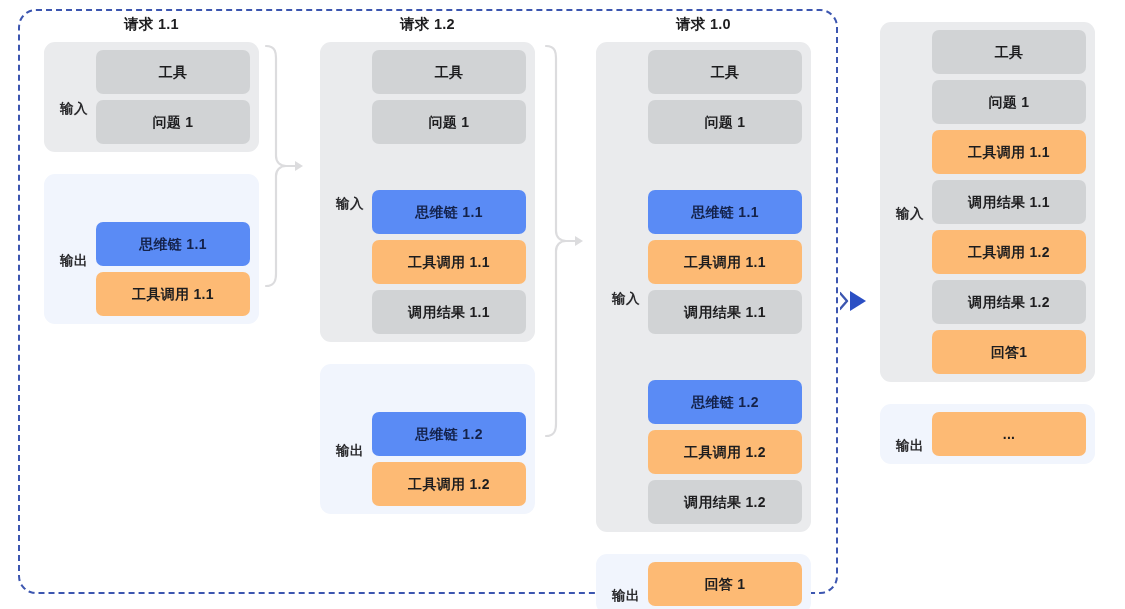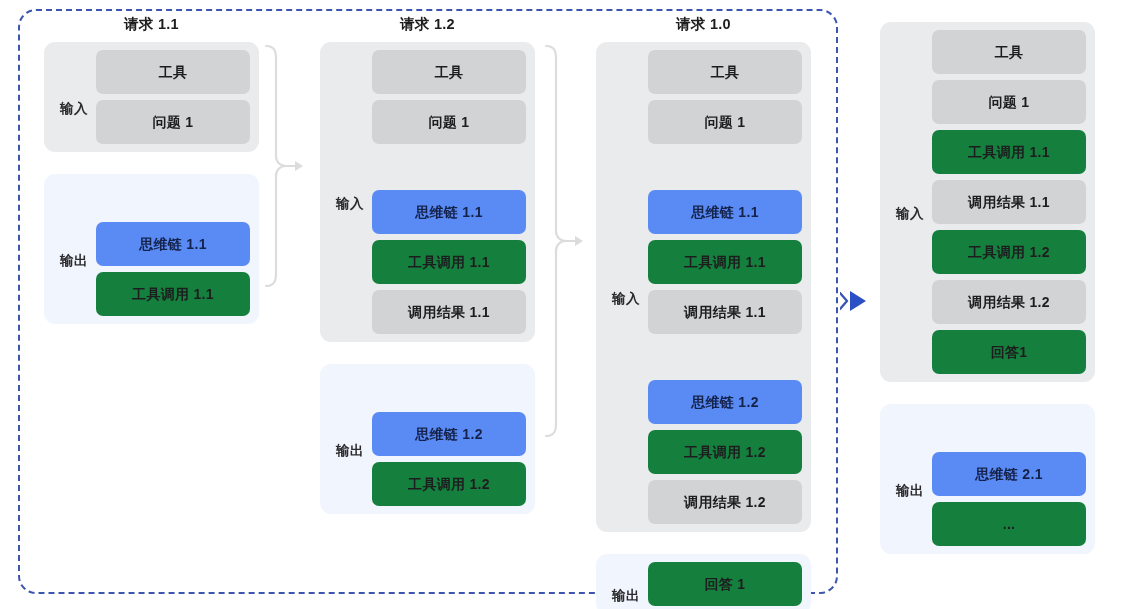--- a/index.html
+++ b/index.html
@@ -73,21 +73,21 @@
     text-align:center;
     font-size:14px;
     font-weight:bold;
     color:#1d1d1f;
     letter-spacing:.3px;
     white-space:nowrap;
     overflow:hidden;
   }
   .item.gray{background:#d1d3d5;}
   .item.blue{background:#5a8bf5;color:#14224a;margin-top:40px;}
-  .item.lightblue{background:#15803d;}
+  .item.lightblue{background:#fdba74;}
 
   
   .brace{position:absolute;pointer-events:none;}
 
   
   .blue-arrow{position:absolute;pointer-events:none;}
 </style>
 </head>
 <body>
 
@@ -194,21 +194,20 @@
               <div class="item lightblue">工具调用 1.1</div>
               <div class="item gray">调用结果 1.1</div>
               <div class="item lightblue">工具调用 1.2</div>
               <div class="item gray">调用结果 1.2</div>
               <div class="item lightblue">回答1</div>
             </div>
           </div>
           <div class="group output">
             <div class="group-label">输出</div>
             <div class="group-items">
-              <div class="item blue">思维链 2.1</div>
               <div class="item lightblue">...</div>
             </div>
           </div>
         </div>
       </div>
     </div>
 
 </div>
 
 </body></html>

